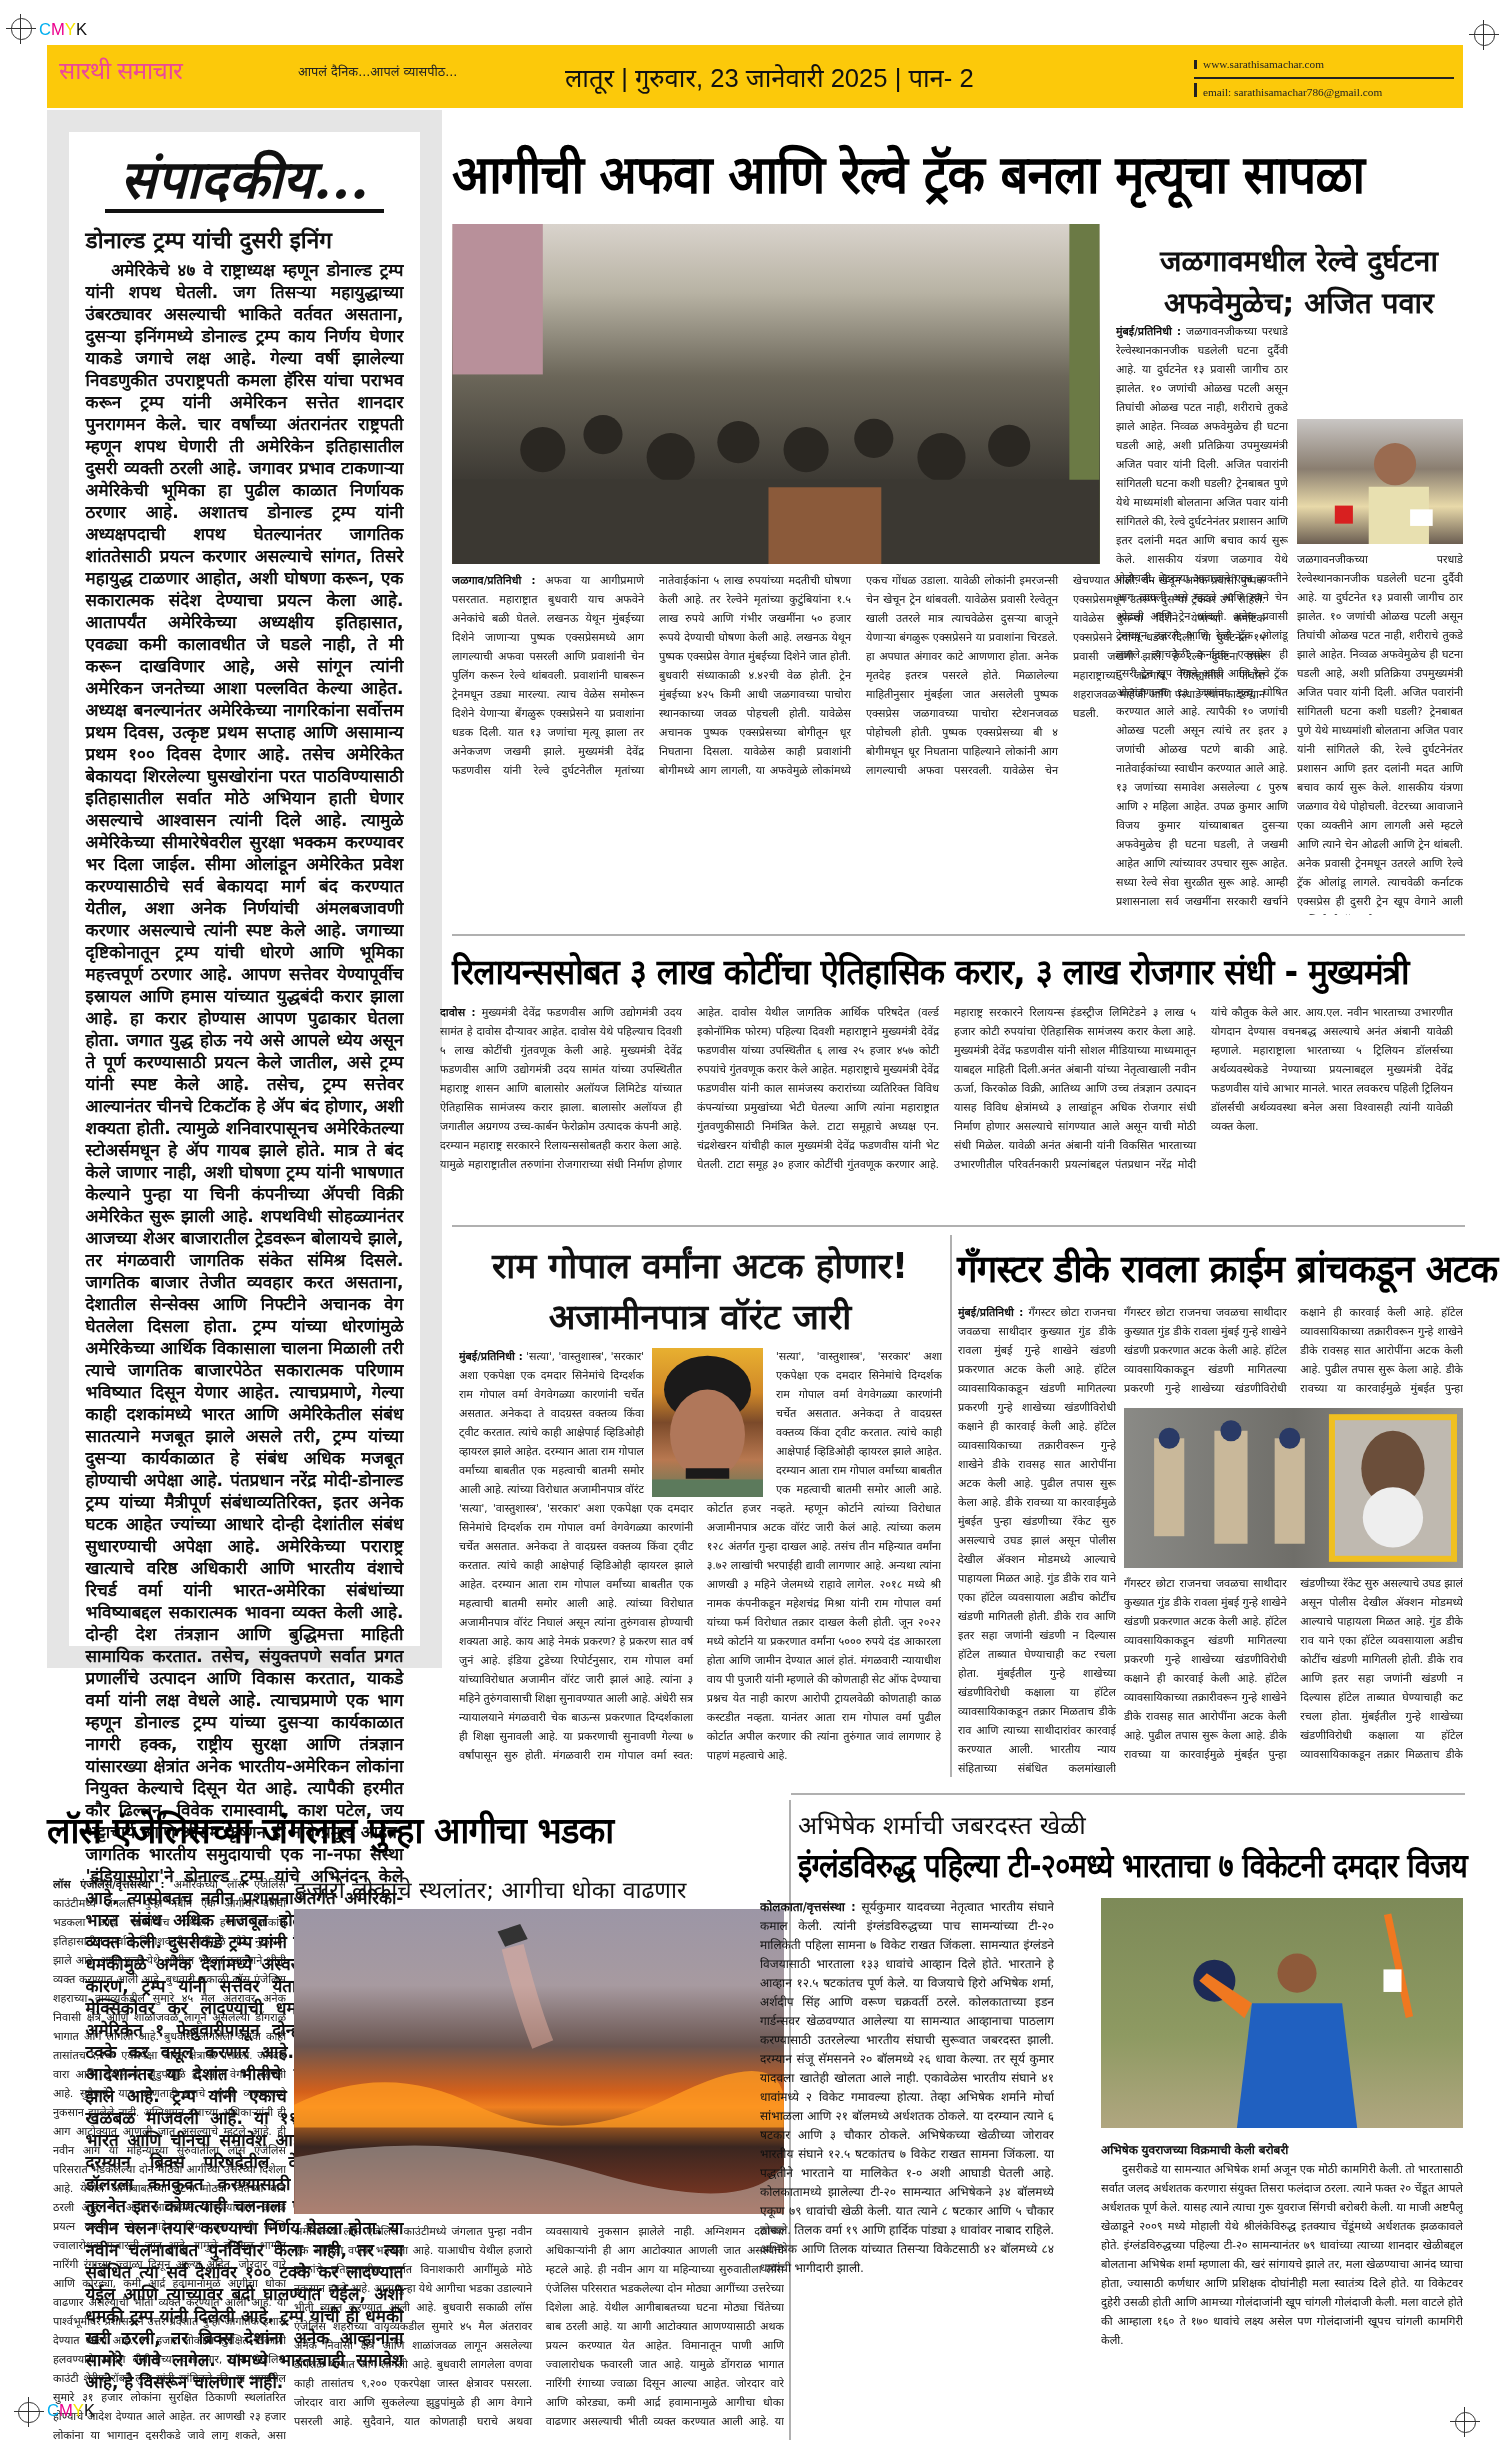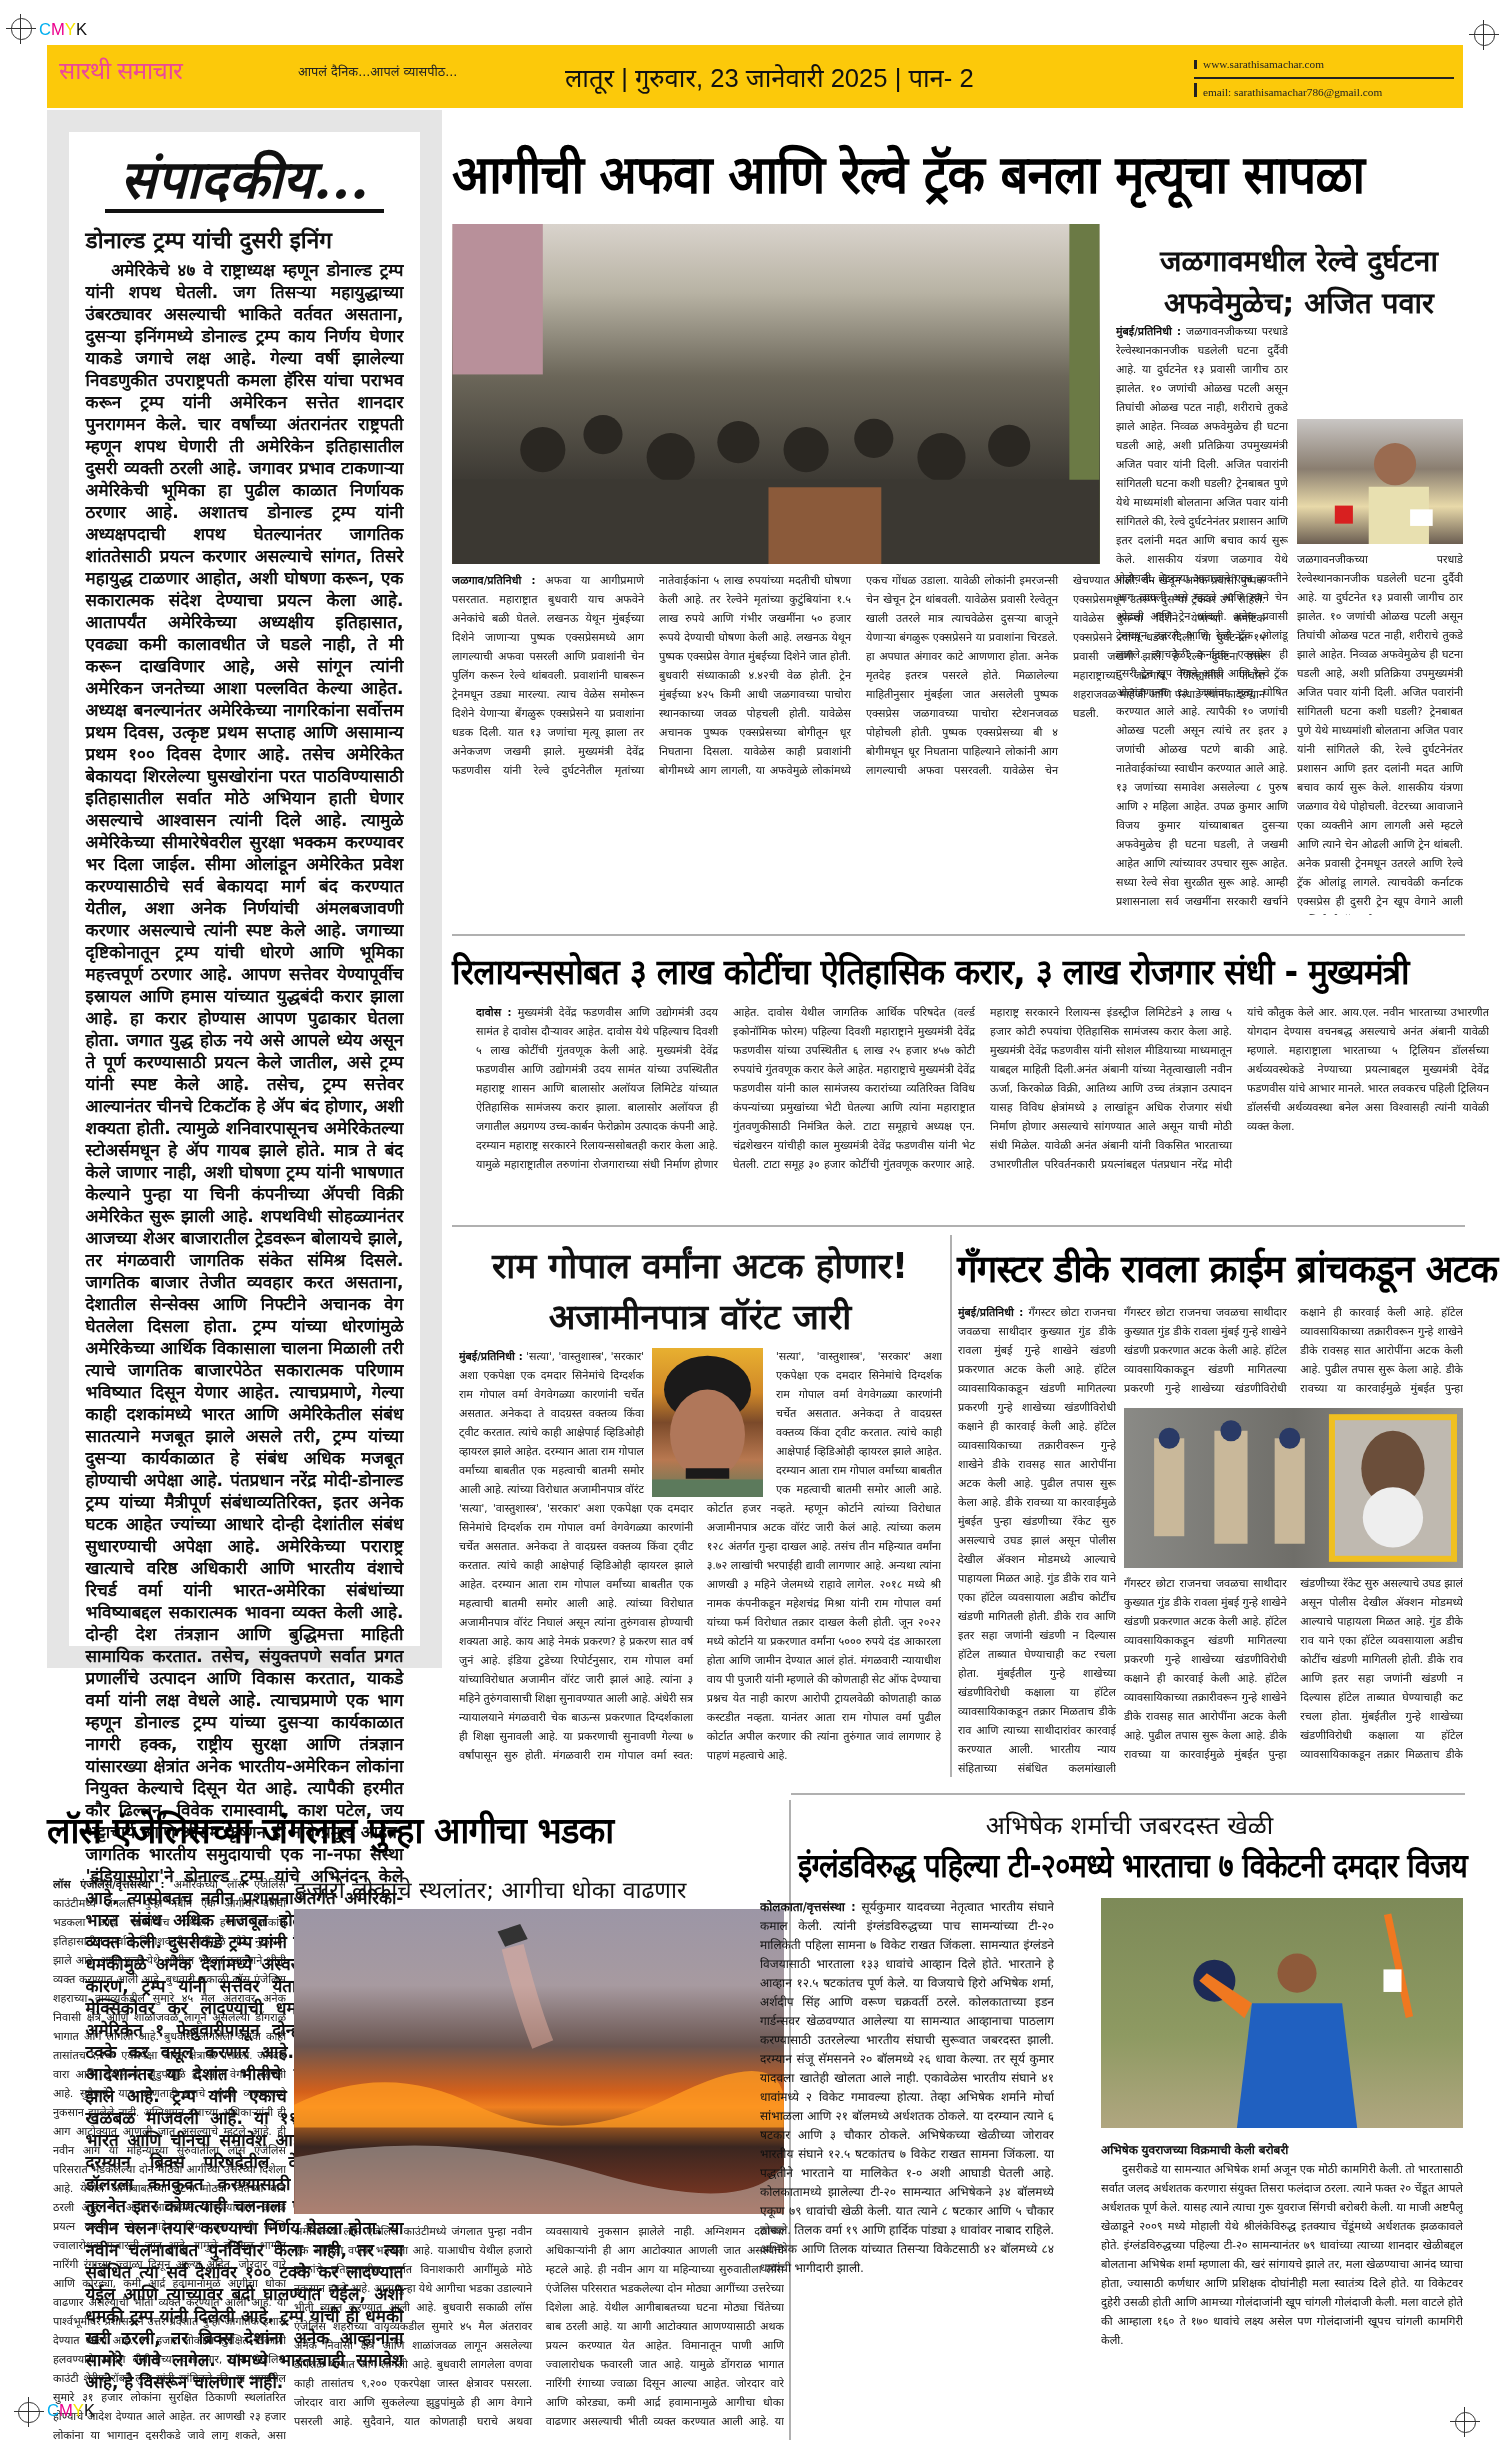--- a/index.html
+++ b/index.html
@@ -111,21 +111,21 @@
   <b>जळगाव/प्रतिनिधी :</b>
   <span>अफवा या आगीप्रमाणे पसरतात. महाराष्ट्रात बुधवारी याच अफवेने अनेकांचे बळी घेतले. लखनऊ येथून मुंबईच्या दिशेने जाणाऱ्या पुष्पक एक्सप्रेसमध्ये आग लागल्याची अफवा पसरली आणि प्रवाशांनी चेन पुलिंग करून रेल्वे थांबवली. प्रवाशांनी घाबरून ट्रेनमधून उड्या मारल्या. त्याच वेळेस समोरून दिशेने येणाऱ्या बेंगळुरू एक्सप्रेसने या प्रवाशांना धडक दिली. यात १३ जणांचा मृत्यू झाला तर अनेकजण जखमी झाले. मुख्यमंत्री देवेंद्र फडणवीस यांनी रेल्वे दुर्घटनेतील मृतांच्या नातेवाईकांना ५ लाख रुपयांच्या मदतीची घोषणा केली आहे. तर रेल्वेने मृतांच्या कुटुंबियांना १.५ लाख रुपये आणि गंभीर जखमींना ५० हजार रूपये देण्याची घोषणा केली आहे. लखनऊ येथून पुष्पक एक्सप्रेस वेगात मुंबईच्या दिशेने जात होती. बुधवारी संध्याकाळी ४.४२ची वेळ होती. ट्रेन मुंबईच्या ४२५ किमी आधी जळगावच्या पाचोरा स्थानकाच्या जवळ पोहचली होती. यावेळेस अचानक पुष्पक एक्सप्रेसच्या बोगीतून धूर निघताना दिसला. यावेळेस काही प्रवाशांनी बोगीमध्ये आग लागली, या अफवेमुळे लोकांमध्ये एकच गोंधळ उडाला. यावेळी लोकांनी इमरजन्सी चेन खेचून ट्रेन थांबवली. यावेळेस प्रवासी रेल्वेतून खाली उतरले मात्र त्याचवेळेस दुसऱ्या बाजूने येणाऱ्या बंगळुरू एक्सप्रेसने या प्रवाशांना चिरडले. हा अपघात अंगावर काटे आणणारा होता. अनेक मृतदेह इतरत्र पसरले होते. मिळालेल्या माहितीनुसार मुंबईला जात असलेली पुष्पक एक्सप्रेस जळगावच्या पाचोरा स्टेशनजवळ पोहोचली होती. पुष्पक एक्सप्रेसच्या बी ४ बोगीमधून धूर निघताना पाहिल्याने लोकांनी आग लागल्याची अफवा पसरवली. यावेळेस चेन खेचण्यात आली. चेन खेचून अनेक प्रवासी पुष्पक एक्सप्रेसमधून उतरून दुसऱ्या ट्रॅकवर उभे राहिले. यावेळेस दुसऱ्या दिशेने येणाऱ्या कर्नाटक एक्सप्रेसने त्यांना धडक दिली. या दुर्घटनेत १५ प्रवासी जखमी झाले. हे रेल्वे दुर्घटना उत्तर महाराष्ट्राच्या जळगाव जिल्ह्यातील पाचोरा शहराजवळ माहेजी आणि परधाडे स्थानकादरम्यान घडली.</span>
 </div>
 <div class="abs txt" style="left:1297px;top:550px;width:166px;height:365px;overflow:hidden">
   <span>जळगावनजीकच्या परधाडे रेल्वेस्थानकानजीक घडलेली घटना दुर्दैवी आहे. या दुर्घटनेत १३ प्रवासी जागीच ठार झालेत. १० जणांची ओळख पटली असून तिघांची ओळख पटत नाही, शरीराचे तुकडे झाले आहेत. निव्वळ अफवेमुळेच ही घटना घडली आहे, अशी प्रतिक्रिया उपमुख्यमंत्री अजित पवार यांनी दिली. अजित पवारांनी सांगितली घटना कशी घडली? ट्रेनबाबत पुणे येथे माध्यमांशी बोलताना अजित पवार यांनी सांगितले की, रेल्वे दुर्घटनेनंतर प्रशासन आणि इतर दलांनी मदत आणि बचाव कार्य सुरू केले. शासकीय यंत्रणा जळगाव येथे पोहोचली. वेटरच्या आवाजाने एका व्यक्तीने आग लागली असे म्हटले आणि त्याने चेन ओढली आणि ट्रेन थांबली. अनेक प्रवासी ट्रेनमधून उतरले आणि रेल्वे ट्रॅक ओलांडू लागले. त्याचवेळी कर्नाटक एक्सप्रेस ही दुसरी ट्रेन खूप वेगाने आली आणि रेल्वे ट्रॅक ओलांडणाऱ्या १३ जणांचा मृत्यू घोषित करण्यात आले आहे. त्यापैकी १० जणांची ओळख पटली असून त्यांचे तर इतर ३ जणांची ओळख पटणे बाकी आहे. नातेवाईकांच्या स्वाधीन करण्यात आले आहे. १३ जणांच्या समावेश असलेल्या ८ पुरुष आणि २ महिला आहेत. उपळ कुमार आणि विजय कुमार यांच्याबाबत दुसऱ्या अफवेमुळेच ही घटना घडली, ते जखमी आहेत आणि त्यांच्यावर उपचार सुरू आहेत. सध्या रेल्वे सेवा सुरळीत सुरू आहे. आम्ही प्रशासनाला सर्व जखमींना सरकारी खर्चाने उपचार देण्याचे निर्देश दिले आहेत. आमचे मंत्री आणि जिल्हाधिकारी या घटनेची चौकशी करत आहेत.</span>
 </div>
 
 <div class="abs rule" style="left:452px;top:934px;width:1013px"></div>
 
 <div class="abs hl" style="left:452px;top:947px;font-size:35px;line-height:50px;transform:scaleX(0.94);transform-origin:left">रिलायन्ससोबत ३ लाख कोटींचा ऐतिहासिक करार, ३ लाख रोजगार संधी - मुख्यमंत्री</div>
-<div class="abs txt cols4" style="left:476px;top:1003px;width:1013px;height:212px;overflow:hidden">
+<div class="abs txt cols4" style="left:440px;top:1003px;width:1013px;height:212px;overflow:hidden">
   <b>दावोस :</b>
   <span>मुख्यमंत्री देवेंद्र फडणवीस आणि उद्योगमंत्री उदय सामंत हे दावोस दौऱ्यावर आहेत. दावोस येथे पहिल्याच दिवशी ५ लाख कोटींची गुंतवणूक केली आहे. मुख्यमंत्री देवेंद्र फडणवीस आणि उद्योगमंत्री उदय सामंत यांच्या उपस्थितीत महाराष्ट्र शासन आणि बालासोर अलॉयज लिमिटेड यांच्यात ऐतिहासिक सामंजस्य करार झाला. बालासोर अलॉयज ही जगातील अग्रगण्य उच्च-कार्बन फेरोक्रोम उत्पादक कंपनी आहे. दरम्यान महाराष्ट्र सरकारने रिलायन्ससोबतही करार केला आहे. यामुळे महाराष्ट्रातील तरुणांना रोजगाराच्या संधी निर्माण होणार आहेत. दावोस येथील जागतिक आर्थिक परिषदेत (वर्ल्ड इकोनॉमिक फोरम) पहिल्या दिवशी महाराष्ट्राने मुख्यमंत्री देवेंद्र फडणवीस यांच्या उपस्थितीत ६ लाख २५ हजार ४५७ कोटी रुपयांचे गुंतवणूक करार केले आहेत. महाराष्ट्राचे मुख्यमंत्री देवेंद्र फडणवीस यांनी काल सामंजस्य करारांच्या व्यतिरिक्त विविध कंपन्यांच्या प्रमुखांच्या भेटी घेतल्या आणि त्यांना महाराष्ट्रात गुंतवणुकीसाठी निमंत्रित केले. टाटा समूहाचे अध्यक्ष एन. चंद्रशेखरन यांचीही काल मुख्यमंत्री देवेंद्र फडणवीस यांनी भेट घेतली. टाटा समूह ३० हजार कोटींची गुंतवणूक करणार आहे. महाराष्ट्र सरकारने रिलायन्स इंडस्ट्रीज लिमिटेडने ३ लाख ५ हजार कोटी रुपयांचा ऐतिहासिक सामंजस्य करार केला आहे. मुख्यमंत्री देवेंद्र फडणवीस यांनी सोशल मीडियाच्या माध्यमातून याबद्दल माहिती दिली.अनंत अंबानी यांच्या नेतृत्वाखाली नवीन ऊर्जा, किरकोळ विक्री, आतिथ्य आणि उच्च तंत्रज्ञान उत्पादन यासह विविध क्षेत्रांमध्ये ३ लाखांहून अधिक रोजगार संधी निर्माण होणार असल्याचे सांगण्यात आले असून याची मोठी संधी मिळेल. यावेळी अनंत अंबानी यांनी विकसित भारताच्या उभारणीतील परिवर्तनकारी प्रयत्नांबद्दल पंतप्रधान नरेंद्र मोदी यांचे कौतुक केले आर. आय.एल. नवीन भारताच्या उभारणीत योगदान देण्यास वचनबद्ध असल्याचे अनंत अंबानी यावेळी म्हणाले. महाराष्ट्राला भारताच्या ५ ट्रिलियन डॉलर्सच्या अर्थव्यवस्थेकडे नेण्याच्या प्रयत्नाबद्दल मुख्यमंत्री देवेंद्र फडणवीस यांचे आभार मानले. भारत लवकरच पहिली ट्रिलियन डॉलर्सची अर्थव्यवस्था बनेल असा विश्वासही त्यांनी यावेळी व्यक्त केला.</span>
 </div>
 
 <div class="abs rule" style="left:452px;top:1225px;width:1013px"></div>
 
 <div class="abs" style="left:459px;top:1241px;width:482px;text-align:center;font-size:35px;font-weight:bold;line-height:51px">राम गोपाल वर्मांना अटक होणार! अजामीनपात्र वॉरंट जारी</div>
 <div class="abs photo" style="left:652px;top:1348px;width:111px;height:149px;background:linear-gradient(180deg,#e8b030 0%,#d08828 30%,#7b4a2a 50%,#b87850 75%,#5f7a5a 100%)">
   <svg width="111" height="149" viewBox="0 0 148 198">
     <ellipse cx="74" cy="55" rx="58" ry="45" fill="#1b1a1a"></ellipse>
@@ -192,21 +192,21 @@
     <path d="M0 260 q120 -60 240 0 t260 -10 t150 0 v40 h-650z" fill="#ff9a20" opacity="0.8"></path>
     <path d="M0 330 q200 -40 400 20 t250 -10 v65 h-650z" fill="#d0c6c0" opacity="0.5"></path>
   </svg>
 </div>
 <div class="abs txt cols2" style="left:294px;top:2222px;width:490px;height:218px;overflow:hidden">
   <span>अमेरिकेच्या लॉस एंजेलिस काउंटीमध्ये जंगलात पुन्हा नवीन एक आगीचा वणवा भडकला आहे. याआधीच येथील हजारो लोकांचे इतिहासातील सर्वात विनाशकारी आगींमुळे मोठे नुकसान झाले आहे. आता पुन्हा येथे आगीचा भडका उडाल्याने भीती व्यक्त करण्यात आली आहे. बुधवारी सकाळी लॉस एंजेलिस शहराच्या वायव्यकडील सुमारे ४५ मैल अंतरावर अनेक निवासी क्षेत्रे आणि शाळांजवळ लागून असलेल्या डोंगराळ भागात आग लागली आहे. बुधवारी लागलेला वणवा काही तासांतच ९,२०० एकरपेक्षा जास्त क्षेत्रावर पसरला. जोरदार वारा आणि सुकलेल्या झुडुपांमुळे ही आग वेगाने पसरली आहे. सुदैवाने, यात कोणताही घराचे अथवा व्यवसायाचे नुकसान झालेले नाही. अग्निशमन दलाच्या अधिकाऱ्यांनी ही आग आटोक्यात आणली जात असल्याचे म्हटले आहे. ही नवीन आग या महिन्याच्या सुरुवातीला लॉस एंजेलिस परिसरात भडकलेल्या दोन मोठ्या आगींच्या उत्तरेच्या दिशेला आहे. येथील आगीबाबतच्या घटना मोठ्या चिंतेच्या बाब ठरली आहे. या आगी आटोक्यात आणण्यासाठी अथक प्रयत्न करण्यात येत आहेत. विमानातून पाणी आणि ज्वालारोधक फवारली जात आहे. यामुळे डोंगराळ भागात नारिंगी रंगाच्या ज्वाळा दिसून आल्या आहेत. जोरदार वारे आणि कोरड्या, कमी आर्द्र हवामानामुळे आगीचा धोका वाढणार असल्याची भीती व्यक्त करण्यात आली आहे. या पार्श्वभूमीवर प्रशासनाने उत्तर प्रदेशात पुन्हा जागतिक इशारा देण्यात आला आहे. ३१ हजार लोकांना सुरक्षित ठिकाणी हलवण्याचे आदेश बीबीसीच्या वृत्तानुसार, लॉस एंजेलिस काउंटी शेरीफ रॉबर्ट लुना यांनी सांगितले की, या भागातील सुमारे ३१ हजार लोकांना सुरक्षित ठिकाणी स्थलांतरित होण्याचे आदेश देण्यात आले आहेत. तर आणखी २३ हजार लोकांना या भागातून दुसरीकडे जावे लागू शकते, असा इशाराही दिला आहे. या भागातील एका तुरुंगातून जवळपास ५०० कैद्यांना दुसरीकडे हलवण्यात आले आहे.</span>
 </div>
 
 <div class="abs vrule" style="left:789px;top:1800px;height:640px"></div>
 
-<div class="abs" style="left:798px;top:1808px;width:663px;text-align:center;font-size:25px;line-height:35px">अभिषेक शर्माची जबरदस्त खेळी</div>
+<div class="abs" style="left:798px;top:1808px;width:663px;text-align:left;font-size:25px;line-height:35px">अभिषेक शर्माची जबरदस्त खेळी</div>
 <div class="abs hl" style="left:798px;top:1842px;font-size:33px;line-height:48px;transform:scaleX(0.88);transform-origin:left">इंग्लंडविरुद्ध पहिल्या टी-२०मध्ये भारताचा ७ विकेटनी दमदार विजय</div>
 <div class="abs txt" style="left:760px;top:1898px;width:294px;height:542px;overflow:hidden;font-size:12px;line-height:19px">
   <b>कोलकाता/वृत्तसंस्था :</b>
   <span>सूर्यकुमार यादवच्या नेतृत्वात भारतीय संघाने कमाल केली. त्यांनी इंग्लंडविरुद्धच्या पाच सामन्यांच्या टी-२० मालिकेती पहिला सामना ७ विकेट राखत जिंकला. सामन्यात इंग्लंडने विजयासाठी भारताला १३३ धावांचे आव्हान दिले होते. भारताने हे आव्हान १२.५ षटकांतच पूर्ण केले. या विजयाचे हिरो अभिषेक शर्मा, अर्शदीप सिंह आणि वरूण चक्रवर्ती ठरले. कोलकाताच्या इडन गार्डन्सवर खेळवण्यात आलेल्या या सामन्यात आव्हानाचा पाठलाग करण्यासाठी उतरलेल्या भारतीय संघाची सुरूवात जबरदस्त झाली. दरम्यान संजू सॅमसनने २० बॉलमध्ये २६ धावा केल्या. तर सूर्य कुमार यादवला खातेही खोलता आले नाही. एकावेळेस भारतीय संघाने ४१ धावांमध्ये २ विकेट गमावल्या होत्या. तेव्हा अभिषेक शर्माने मोर्चा सांभाळला आणि २१ बॉलमध्ये अर्धशतक ठोकले. या दरम्यान त्याने ६ षटकार आणि ३ चौकार ठोकले. अभिषेकच्या खेळीच्या जोरावर भारतीय संघाने १२.५ षटकांतच ७ विकेट राखत सामना जिंकला. या पद्धतीने भारताने या मालिकेत १-० अशी आघाडी घेतली आहे. कोलकातामध्ये झालेल्या टी-२० सामन्यात अभिषेकने ३४ बॉलमध्ये एकूण ७९ धावांची खेळी केली. यात त्याने ८ षटकार आणि ५ चौकार ठोकले. तिलक वर्मा १९ आणि हार्दिक पांड्या ३ धावांवर नाबाद राहिले. अभिषेक आणि तिलक यांच्यात तिसऱ्या विकेटसाठी ४२ बॉलमध्ये ८४ धावांची भागीदारी झाली.</span>
 </div>
 <div class="abs photo" style="left:1101px;top:1898px;width:362px;height:230px;background:linear-gradient(180deg,#7d8a58 0%,#8e9a62 60%,#b0a680 100%)">
   <svg width="362" height="230" viewBox="0 0 480 306">
     <rect x="390" y="20" width="10" height="140" fill="#f07820" transform="rotate(-12 395 90)"></rect>
     <circle cx="150" cy="110" r="28" fill="#1d2a55"></circle>
     <circle cx="260" cy="100" r="26" fill="#8e5a3a"></circle>

